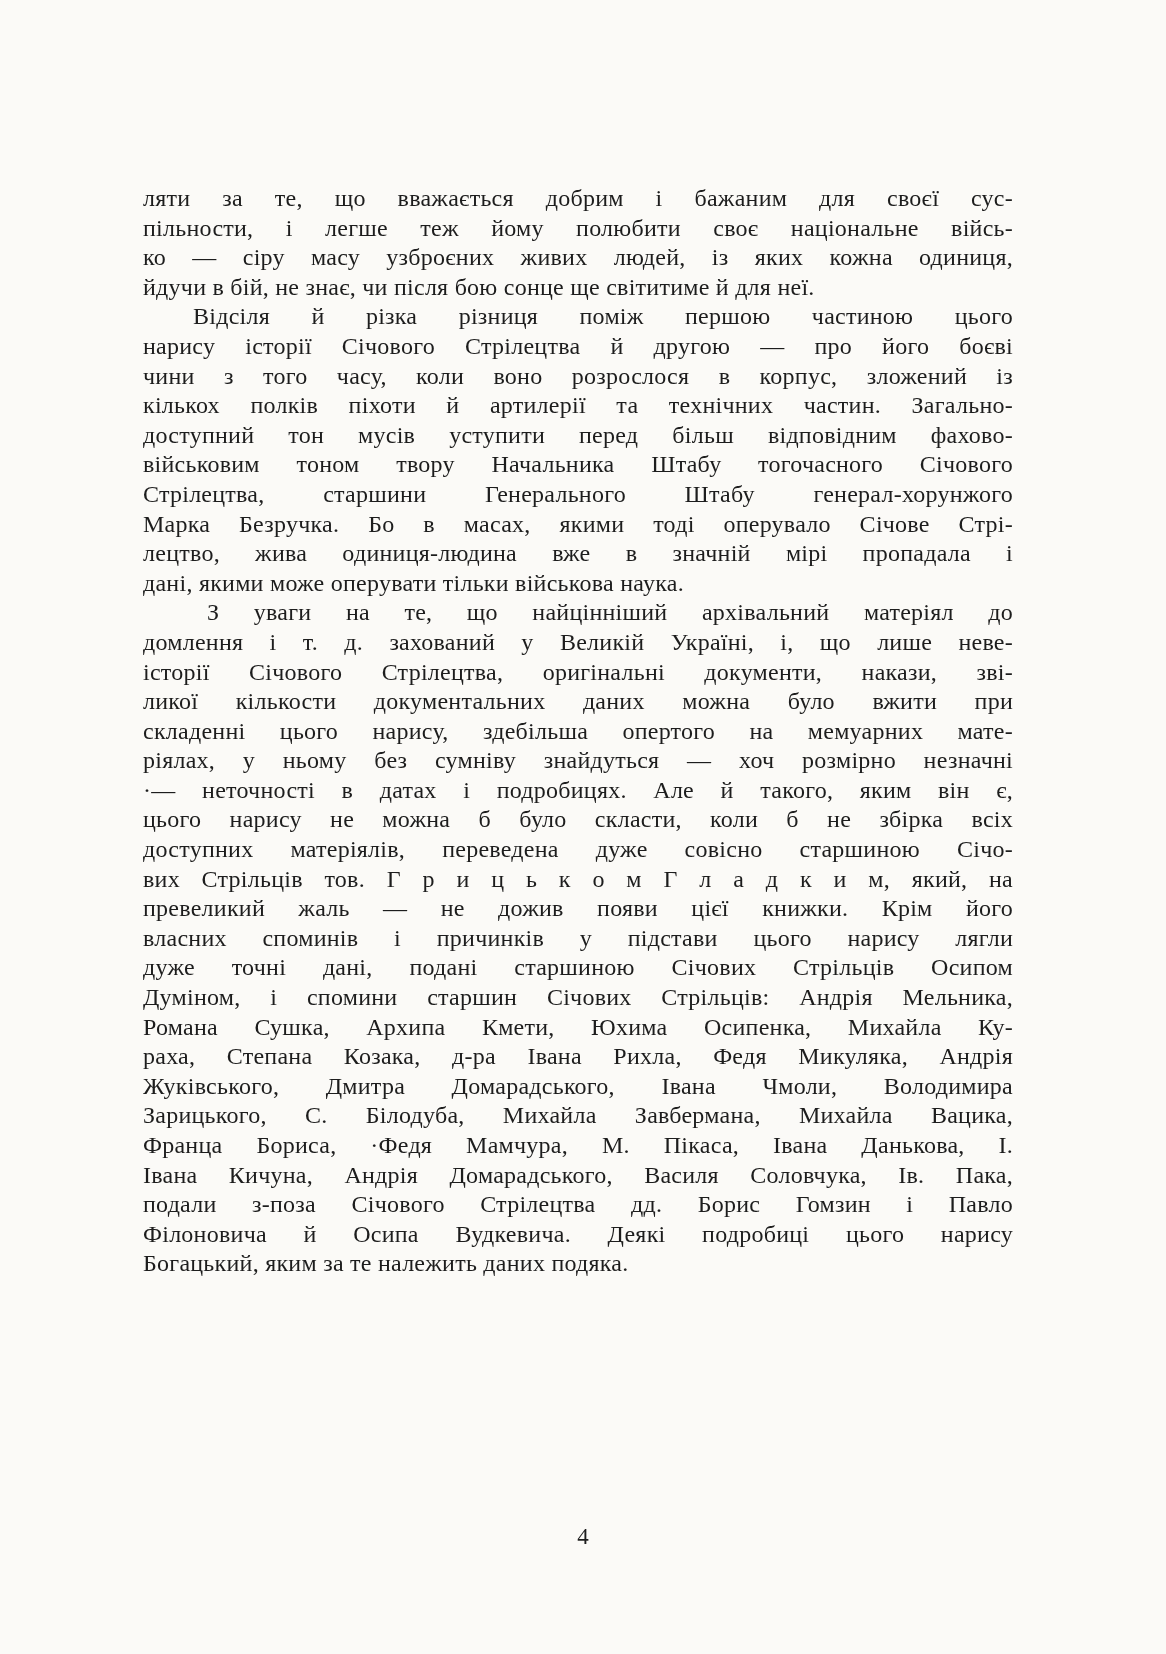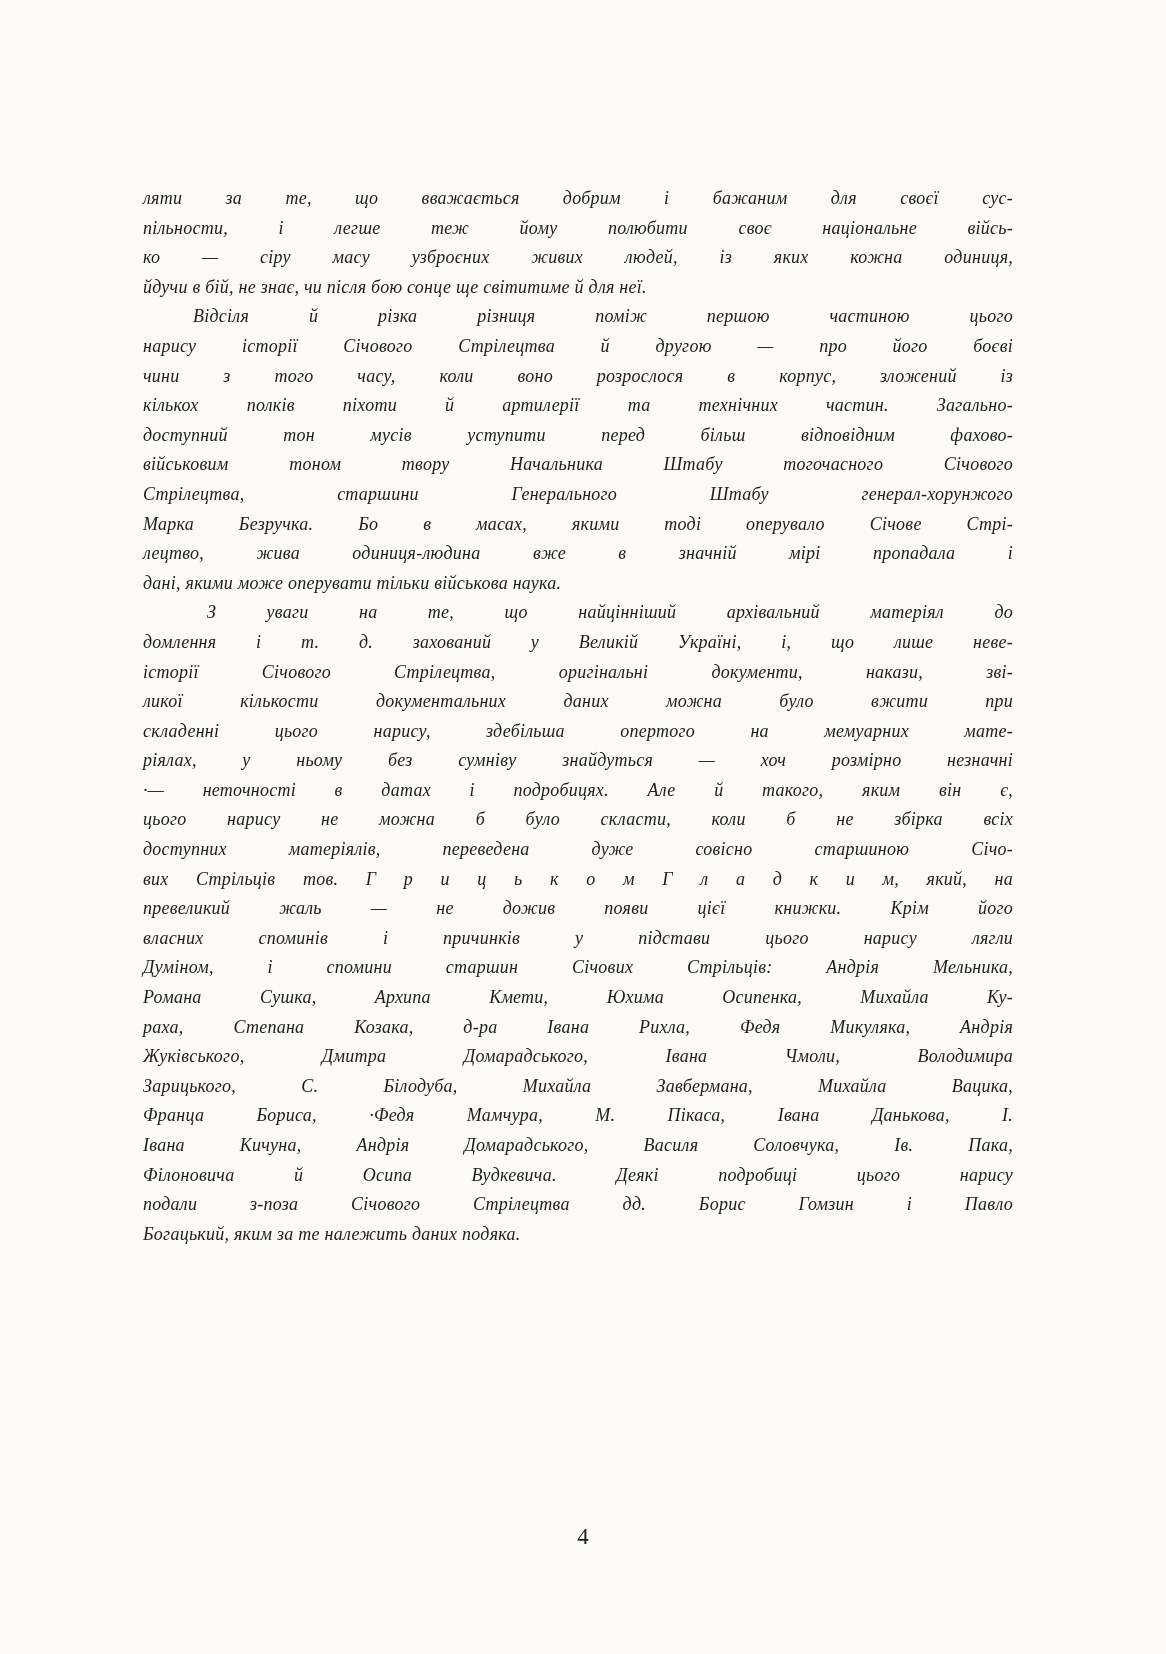--- a/index.html
+++ b/index.html
@@ -21,24 +21,23 @@
     height: 1654px;
     background: #fbfaf7;
     color: #1d1d1d;
     overflow: hidden;
   }
   .text-block {
     position: absolute;
     left: 143px;
     top: 184px;
     width: 870px;
-    font-size: 18px;
+    font-size: 24px;
     line-height: 29.6px;
     letter-spacing: 0.25px;
-    font-style: italic;
   }
   .paragraph {
     margin: 0;
   }
   .line {
     text-align: justify;
     text-align-last: justify;
     min-height: 29.6px;
   }
   .line.last {
@@ -83,26 +82,27 @@
         <div class="line">історії Січового Стрілецтва, оригінальні документи, накази, зві-</div>
         <div class="line">ликої кількости документальних даних можна було вжити при</div>
         <div class="line">складенні цього нарису, здебільша опертого на мемуарних мате-</div>
         <div class="line">ріялах, у ньому без сумніву знайдуться — хоч розмірно незначні</div>
         <div class="line">·— неточності в датах і подробицях. Але й такого, яким він є,</div>
         <div class="line">цього нарису не можна б було скласти, коли б не збірка всіх</div>
         <div class="line">доступних матеріялів, переведена дуже совісно старшиною Січо-</div>
         <div class="line">вих Стрільців тов. Г р и ц ь к о м  Г л а д к и м, який, на</div>
         <div class="line">превеликий жаль — не дожив появи цієї книжки. Крім його</div>
         <div class="line">власних споминів і причинків у підстави цього нарису лягли</div>
+        <div class="line">дуже точні дані, подані старшиною Січових Стрільців Осипом</div>
         <div class="line">Думіном, і спомини старшин Січових Стрільців: Андрія Мельника,</div>
         <div class="line">Романа Сушка, Архипа Кмети, Юхима Осипенка, Михайла Ку-</div>
         <div class="line">раха, Степана Козака, д-ра Івана Рихла, Федя Микуляка, Андрія</div>
         <div class="line">Жуківського, Дмитра Домарадського, Івана Чмоли, Володимира</div>
         <div class="line">Зарицького, С. Білодуба, Михайла Завбермана, Михайла Вацика,</div>
         <div class="line">Франца Бориса, ·Федя Мамчура, М. Пікаса, Івана Данькова, І.</div>
         <div class="line">Івана Кичуна, Андрія Домарадського, Василя Соловчука, Ів. Пака,</div>
+        <div class="line">подали з-поза Січового Стрілецтва дд. Борис Гомзин і Павло</div>
         <div class="line">Філоновича й Осипа Вудкевича. Деякі подробиці цього нарису</div>
-        <div class="line">подали з-поза Січового Стрілецтва дд. Борис Гомзин і Павло</div>
         <div class="line last">Богацький, яким за те належить даних подяка.</div>
       </div>
     </div>
   <div class="page-number">4</div>
 </div>
 
 </body></html>

